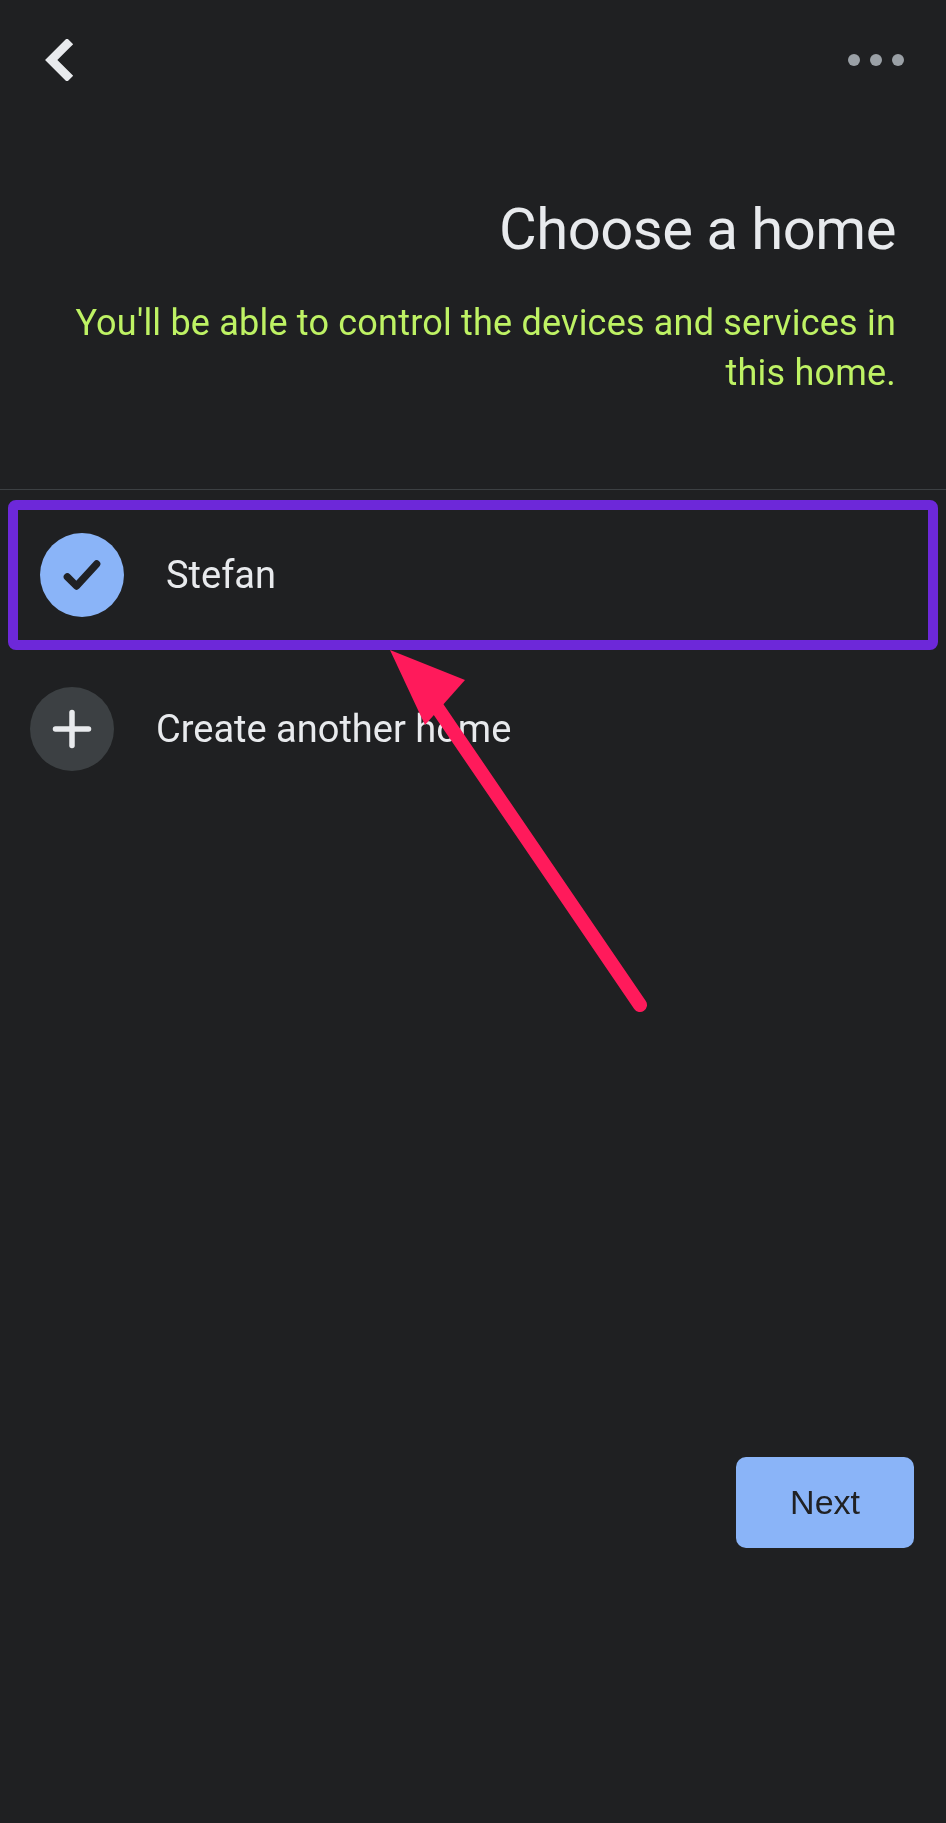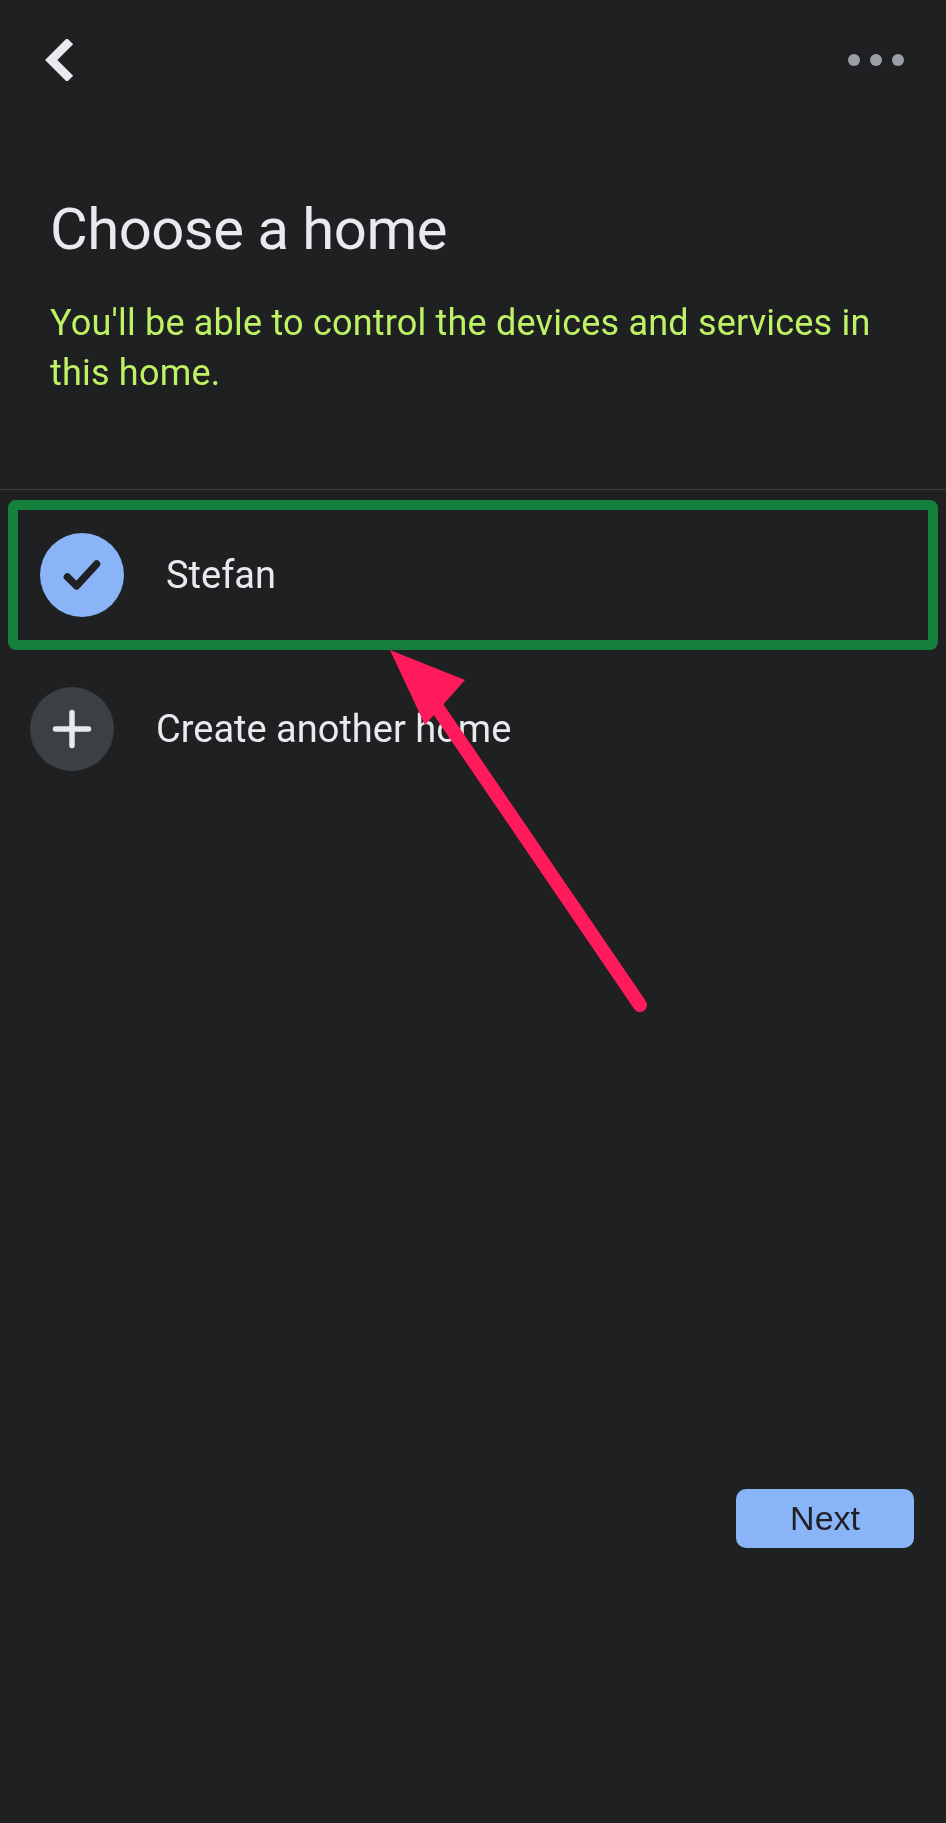--- a/index.html
+++ b/index.html
@@ -50,22 +50,23 @@
       cursor: pointer;
     }
     .more-btn span {
       width: 12px;
       height: 12px;
       background: #9aa0a6;
       border-radius: 50%;
       display: block;
     }
     .header-section {
-      text-align: left;
+      text-align: right;
       padding: 75px 50px 90px 50px;
+      margin-left: 15px;
     }
     .title {
       font-size: 58px;
       font-weight: 400;
       color: #e8eaed;
       margin-bottom: 35px;
       letter-spacing: -0.5px;
     }
     .subtitle {
       font-size: 36px;
@@ -84,21 +85,21 @@
     }
     .list-row {
       display: flex;
       align-items: center;
       height: 150px;
       padding: 0 30px;
       cursor: pointer;
       position: relative;
     }
     .list-row.highlighted {
-      border: 10px solid #15803d;
+      border: 10px solid #6d28d9;
       border-radius: 8px;
       margin: 4px 8px;
       padding: 0 22px;
       height: 150px;
     }
     .circle {
       width: 84px;
       height: 84px;
       border-radius: 50%;
       display: flex;
@@ -136,21 +137,21 @@
       margin-left: 42px;
     }
     .next-btn {
       position: absolute;
       bottom: 275px;
       right: 32px;
       background: #8ab4f8;
       color: #202124;
       font-size: 34px;
       font-weight: 500;
-      padding: 10px 54px;
+      padding: 26px 54px;
       border: none;
       border-radius: 10px;
       cursor: pointer;
     }
     .annotation-arrow {
       position: absolute;
       top: 640px;
       left: 380px;
       pointer-events: none;
       width: 300px;

